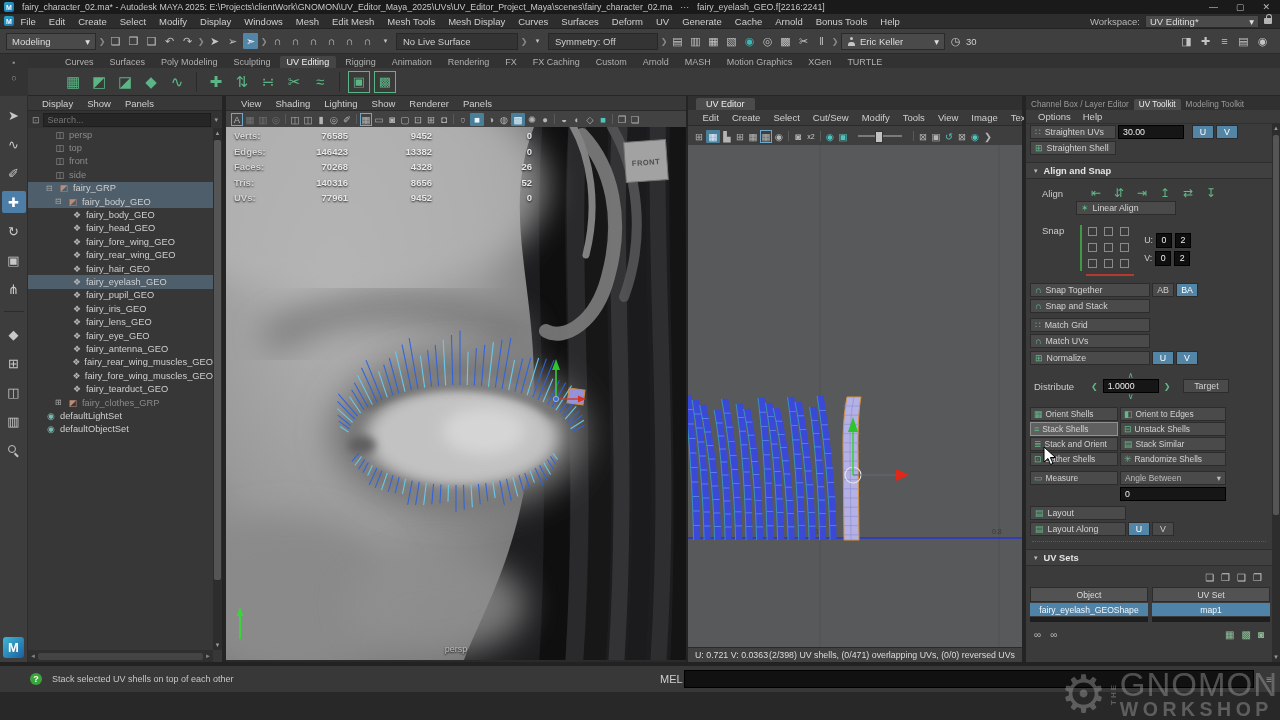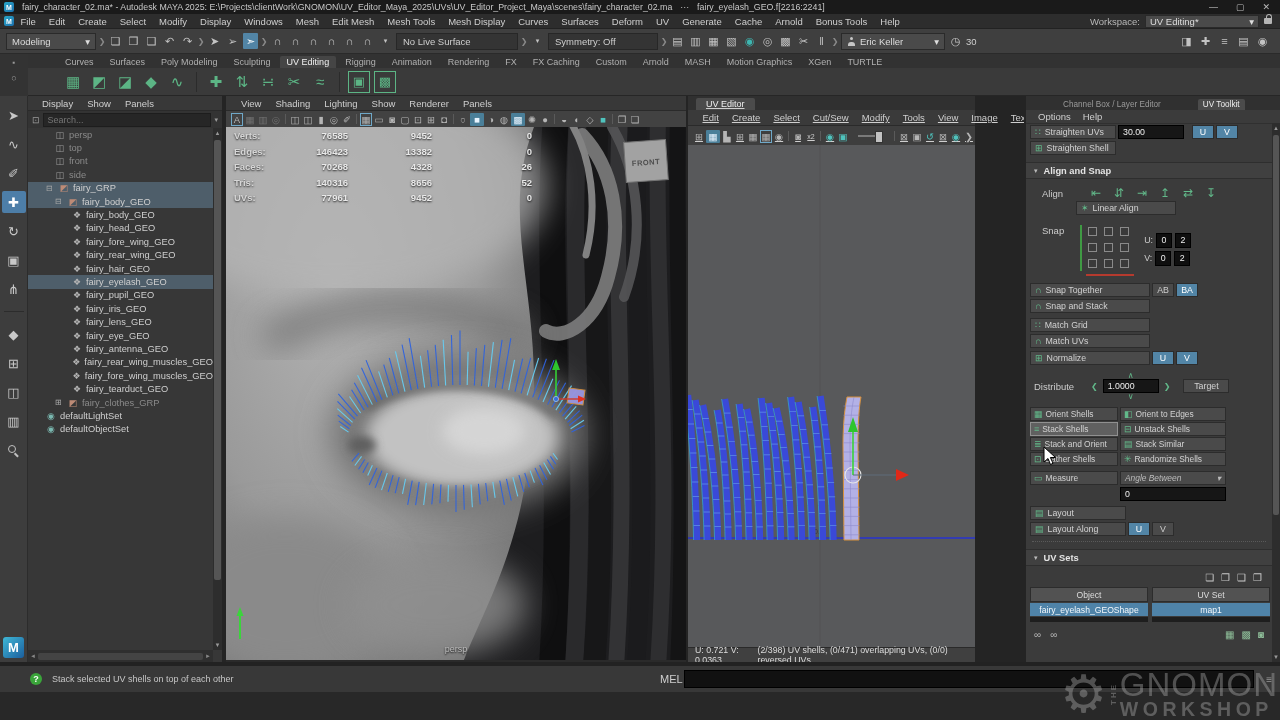--- a/index.html
+++ b/index.html
@@ -80,34 +80,34 @@
   .ticon.txt{font-size:7px;color:#ccc;}
   .ticon.sep{min-width:1px;width:1px;background:#5a5a5a;height:10px;margin:0 2px;}
   #vp-content{position:absolute;left:0;top:31px;right:0;bottom:2px;overflow:hidden;background:#1d1d1f;}
   #hud{position:absolute;left:8px;top:3px;display:flex;flex-direction:column;gap:4.5px;}
   .hudrow{display:flex;font-size:9.5px;color:#e9e9e9;text-shadow:0 1px 2px rgba(0,0,0,.8);}
   .hudrow .hl{width:42px;color:#d6d6d6;font-weight:bold;}
   .hudrow .hv{text-align:right;font-weight:bold;}
   .hudrow .v1{width:72px;} .hudrow .v2{width:84px;} .hudrow .v3{width:100px;}
   #persp-label{position:absolute;left:50%;bottom:6px;transform:translateX(-50%);color:#bdbdbd;font-size:9px;text-shadow:0 1px 2px #000;}
   
-  #uvpane{left:688px;top:96px;width:287px;height:566px;background:#000000;text-decoration:underline;}
+  #uvpane{left:688px;top:96px;width:334px;height:566px;background:#000000;}
   #uvtabs{height:14px;background:#303030;display:flex;align-items:flex-end;}
   #uvtabs .tab{background:#4b4b4b;color:#eee;padding:1px 10px;font-size:9px;border-radius:2px 2px 0 0;margin-left:8px;}
   #uvpane .pmenus{height:15px;display:flex;align-items:center;background:#3a3a3a;padding-left:8px;border-bottom:1px solid #2a2a2a;}
   #uvpane .pmenus span{padding:0 6.5px;}
   #uvpane .ptoolbar{height:20px;background:#3e3e3e;}
   .slider{width:44px;height:2px;background:#7a7a7a;position:relative;margin:0 8px;}
   .slider::after{content:"";position:absolute;left:17px;top:-4px;width:6px;height:10px;background:#c2c2c2;border:1px solid #333;}
   #uv-canvas{position:absolute;left:0;top:49px;right:0;bottom:15px;overflow:hidden;}
   #uvstatus{position:absolute;left:0;bottom:0;width:100%;height:15px;background:#404040;display:flex;align-items:center;justify-content:space-between;padding:0 7px;box-sizing:border-box;font-size:8.8px;color:#dcdcdc;border-top:1px solid #2a2a2a;}
   
   #rightpanel{left:1024px;top:96px;width:256px;height:566px;background:#3b3b3b;border-left:2px solid #242424;box-sizing:border-box;}
   #tktabs{height:14px;background:#303030;display:flex;align-items:flex-end;font-size:8.2px;white-space:nowrap;}
-  #tktabs .tab{padding:1px 5px;color:#9a9a9a;margin-left:32px;}
+  #tktabs .tab{padding:1px 5px;color:#9a9a9a;}
   #tktabs .tab.active{background:#4b4b4b;color:#eee;border-radius:2px 2px 0 0;}
   #tkmenus{height:13px;display:flex;align-items:center;background:#3b3b3b;padding-left:6px;border-bottom:1px solid #303030;}
   #tkmenus span{padding:0 6px;}
   #tkbody{position:absolute;left:0;top:27px;right:8px;bottom:0;overflow:hidden;}
   .tkrow{display:flex;align-items:center;gap:2px;margin:2px 0 0 4px;}
   .btn{height:14px;background:#4a4a4a;border:1px solid #2c2c2c;display:flex;align-items:center;gap:4px;padding:0 4px;box-sizing:border-box;font-size:8.8px;color:#d2d2d2;}
   .gi{color:#62b98a;font-size:9px;line-height:1;}
   .bluebtn{width:22px;height:14px;background:#5285a6;color:#fff;border:1px solid #2c2c2c;display:flex;align-items:center;justify-content:center;font-size:8.8px;box-sizing:border-box;}
   .graybtn{width:22px;height:14px;background:#4a4a4a;color:#ccc;border:1px solid #2c2c2c;display:flex;align-items:center;justify-content:center;font-size:8.8px;box-sizing:border-box;}
   .field{background:#161616;border:1px solid #000;color:#eee;font-size:8.8px;height:14px;display:flex;align-items:center;padding:0 4px;box-sizing:border-box;}
@@ -122,21 +122,21 @@
   .cb{width:9px;height:9px;background:#3a3a3a;border:1px solid #8a8a8a;box-sizing:border-box;}
   .uvnum{display:flex;align-items:center;gap:3px;font-size:8.8px;color:#ccc;}
   .nbox{width:14px;height:13px;background:#0f0f0f;color:#eee;display:flex;align-items:center;justify-content:center;border:1px solid #000;}
   .dist{display:flex;align-items:center;gap:5px;margin:7px 0 0 8px;}
   .dist .spin{display:flex;flex-direction:column;align-items:center;gap:0;}
   .dist .ga{color:#62b98a;font-size:8px;line-height:7px;}
   .agrid{display:grid;grid-template-columns:88px 106px;gap:1px 2px;margin:7px 0 0 4px;}
   .abtn{height:14px;background:#4a4a4a;border:1px solid #2c2c2c;display:flex;align-items:center;gap:3px;padding:0 3px;box-sizing:border-box;font-size:8.4px;color:#d2d2d2;overflow:hidden;white-space:nowrap;}
   .abtn.hover{background:#606060;border-color:#909090;}
   .mrow{display:grid;grid-template-columns:88px 106px;gap:2px;margin:5px 0 0 4px;}
-  .mcombo{height:14px;background:#4a4a4a;border:1px solid #2c2c2c;display:flex;align-items:center;justify-content:space-between;padding:0 4px;box-sizing:border-box;font-size:8.4px;color:#bbb;font-style:italic;}
+  .mcombo{height:14px;background:#4a4a4a;border:1px solid #2c2c2c;display:flex;align-items:center;justify-content:space-between;padding:0 4px;box-sizing:border-box;font-size:8.4px;color:#bbb;}
   .dotsep{border-top:1px dotted #5a5a5a;margin:5px 6px 0 6px;}
   .uvsicons{display:flex;justify-content:flex-end;gap:7px;margin:6px 10px 0 0;color:#c6c6c6;font-size:10px;}
   .uvstable{display:grid;grid-template-columns:118px 118px;gap:0 4px;margin:4px 0 0 4px;}
   .uvstable .hcell{height:13px;background:#525252;display:flex;align-items:center;justify-content:center;font-size:8.6px;color:#ddd;border:1px solid #2c2c2c;}
   .uvstable .dcell{height:13px;background:#4f83a8;display:flex;align-items:center;justify-content:center;font-size:8.6px;color:#f2f7fb;margin-top:1px;}
   .uvstable .ecell{height:5px;background:#1e1e1e;margin-top:1px;}
   .tkfooter{display:flex;align-items:center;justify-content:space-between;margin:7px 8px 0 8px;}
   .tkfooter .fl{display:flex;gap:9px;color:#b0b0b0;font-size:10px;}
   .tkfooter .fr{display:flex;gap:7px;color:#8fbf9a;font-size:10px;}
   #tkscroll{position:absolute;right:0;top:27px;width:8px;bottom:0;background:#2d2d2d;}

